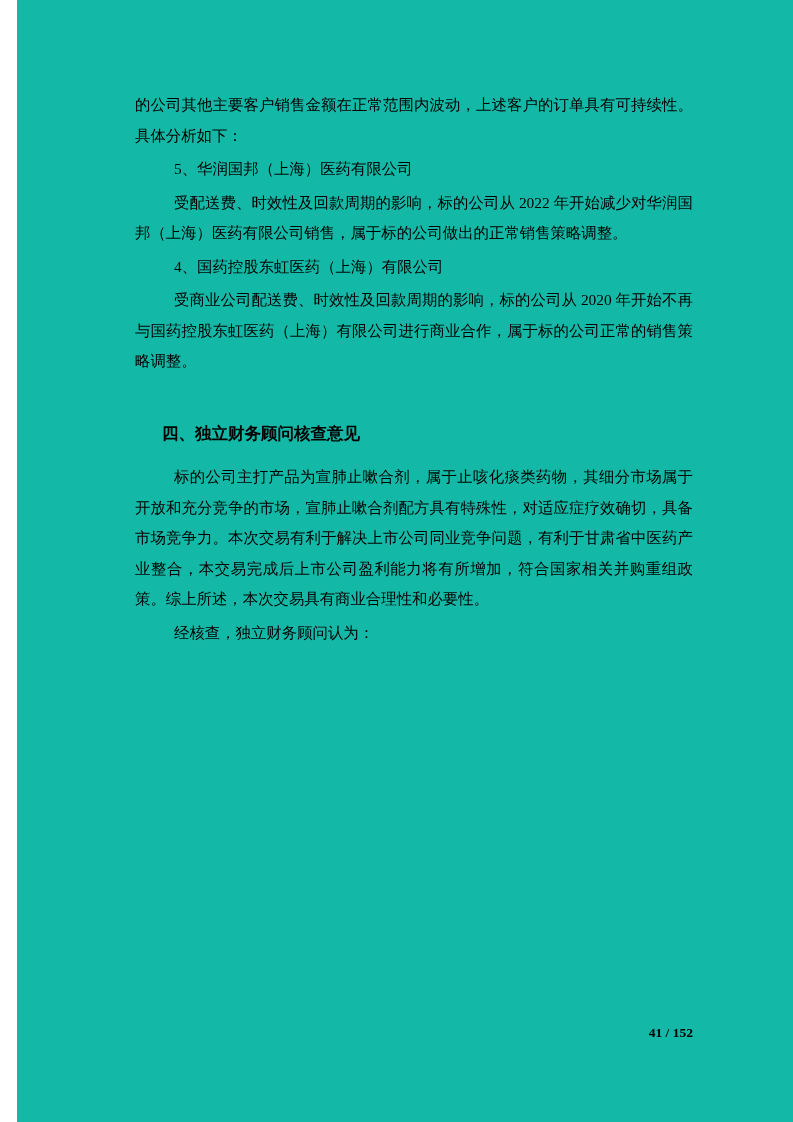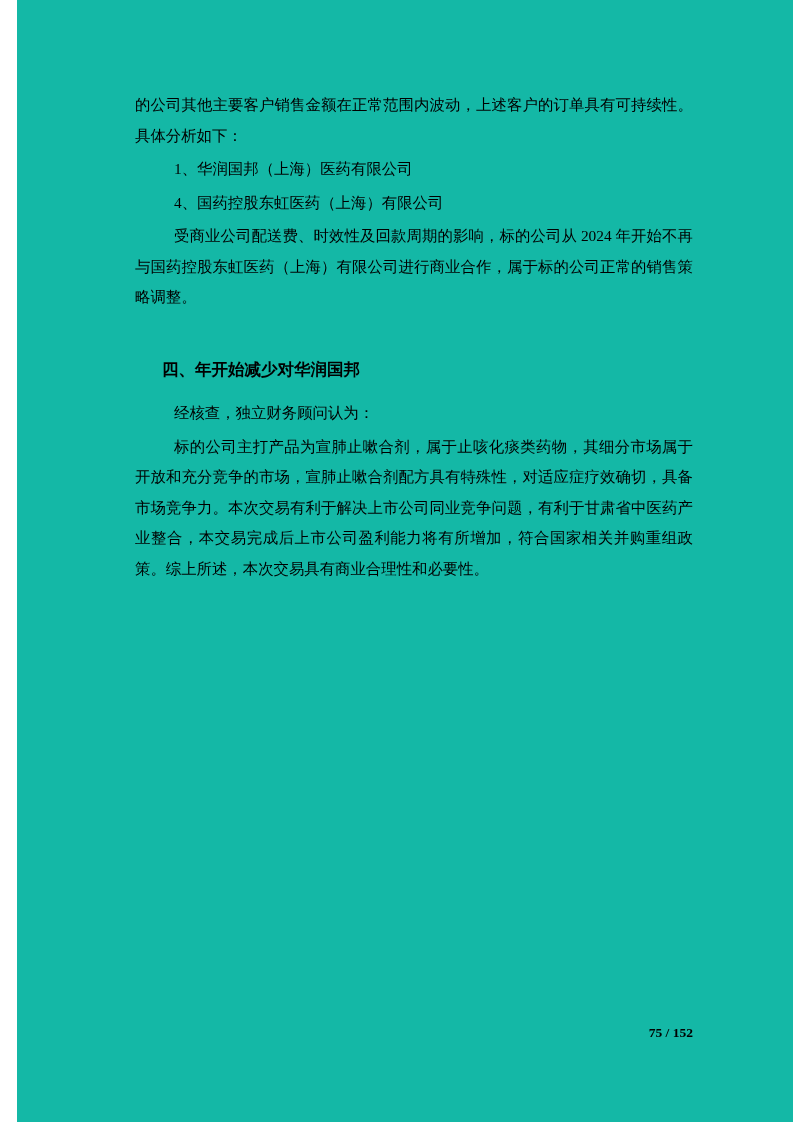--- a/index.html
+++ b/index.html
@@ -62,36 +62,37 @@
 </style>
 </head>
 <body>
 
 <div class="page">
 
   <div class="content">
 
     <p class="para cont">的公司其他主要客户销售金额在正常范围内波动，上述客户的订单具有可持续性。具体分析如下：</p>
 
-    <p class="para indent">1、华润国邦（上海）医药有限公司</p>
+    <p class="para indent">5、华润国邦（上海）医药有限公司</p>
 
+    <p class="para indent">受配送费、时效性及回款周期的影响，标的公司从 2022 年开始减少对华润国邦（上海）医药有限公司销售，属于标的公司做出的正常销售策略调整。</p>
 
     <p class="para indent">4、国药控股东虹医药（上海）有限公司</p>
 
-    <p class="para indent">受商业公司配送费、时效性及回款周期的影响，标的公司从 2024 年开始不再与国药控股东虹医药（上海）有限公司进行商业合作，属于标的公司正常的销售策略调整。</p>
+    <p class="para indent">受商业公司配送费、时效性及回款周期的影响，标的公司从 2020 年开始不再与国药控股东虹医药（上海）有限公司进行商业合作，属于标的公司正常的销售策略调整。</p>
 
     <div class="heading-gap"></div>
 
-    <h2 class="heading">四、年开始减少对华润国邦</h2>
+    <h2 class="heading">四、独立财务顾问核查意见</h2>
+
+    <p class="para indent">标的公司主打产品为宣肺止嗽合剂，属于止咳化痰类药物，其细分市场属于开放和充分竞争的市场，宣肺止嗽合剂配方具有特殊性，对适应症疗效确切，具备市场竞争力。本次交易有利于解决上市公司同业竞争问题，有利于甘肃省中医药产业整合，本交易完成后上市公司盈利能力将有所增加，符合国家相关并购重组政策。综上所述，本次交易具有商业合理性和必要性。</p>
 
     <p class="para indent">经核查，独立财务顾问认为：</p>
-
-    <p class="para indent">标的公司主打产品为宣肺止嗽合剂，属于止咳化痰类药物，其细分市场属于开放和充分竞争的市场，宣肺止嗽合剂配方具有特殊性，对适应症疗效确切，具备市场竞争力。本次交易有利于解决上市公司同业竞争问题，有利于甘肃省中医药产业整合，本交易完成后上市公司盈利能力将有所增加，符合国家相关并购重组政策。综上所述，本次交易具有商业合理性和必要性。</p>
 
 
 
   </div>
 
   <div class="footer">
-    <span>75 / 152</span>
+    <span>41 / 152</span>
   </div>
 
 </div>
 
 </body></html>

